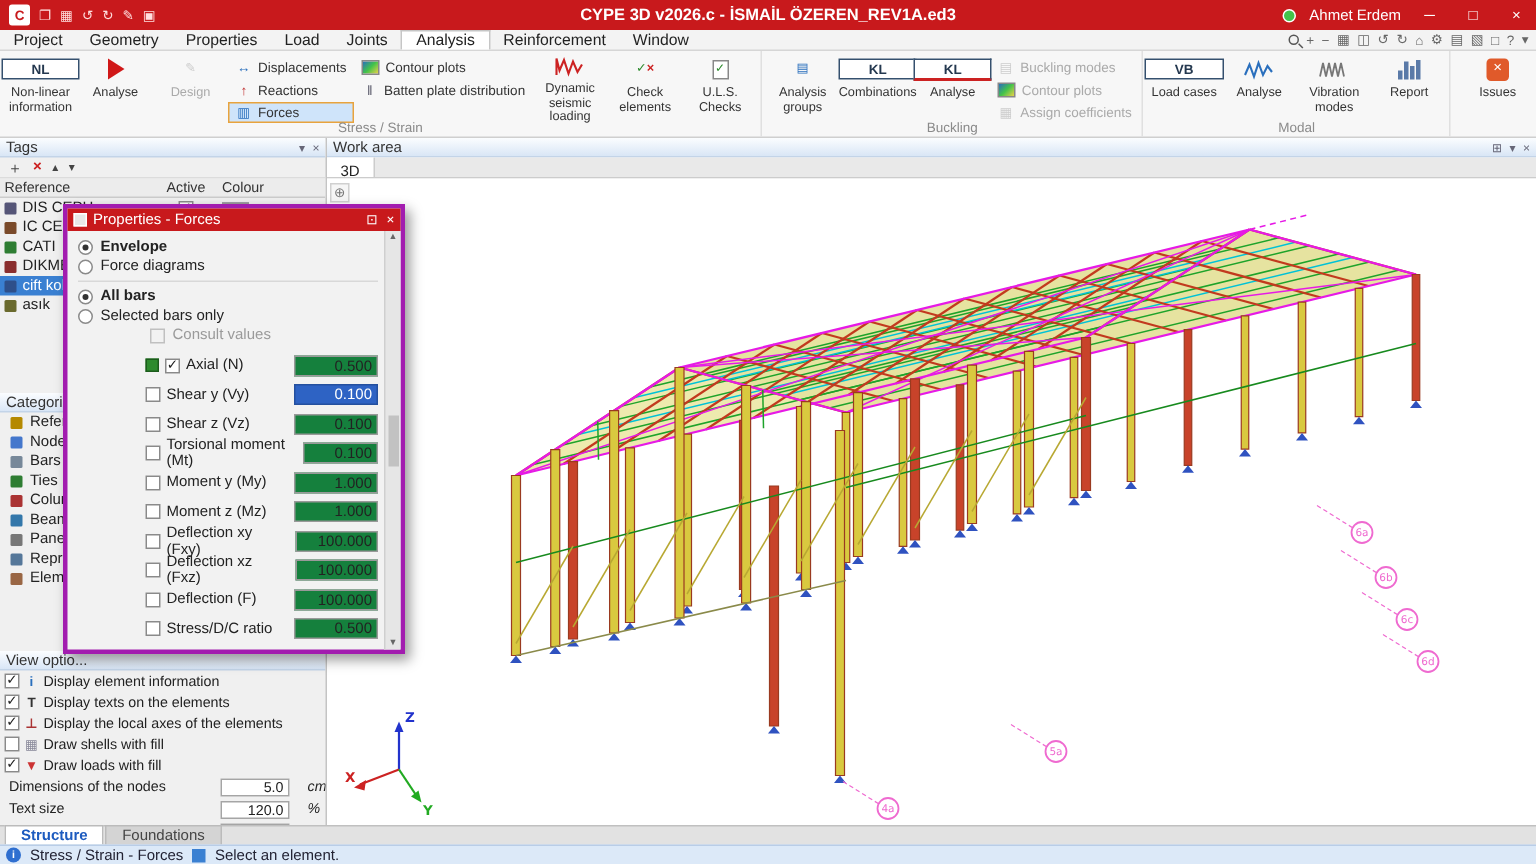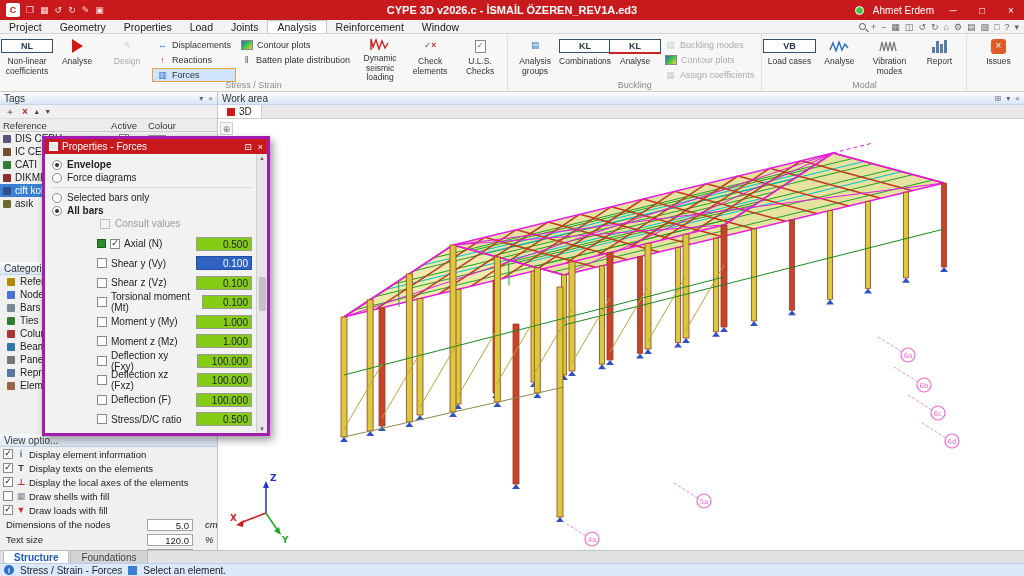--- a/index.html
+++ b/index.html
@@ -72,42 +72,42 @@
   
   .cb { width:10px; height:10px; background:#fff; border:1px solid #8a8a8a; display:inline-flex; align-items:center; justify-content:center; font-size:9px; color:#222; flex:none; line-height:1; }
   .cb.checked::after { content:"✓"; margin-top:-1px; }
   .cb.disabled { border-color:#c0c0c0; background:#f2f2f2; }
   .radio { width:10px; height:10px; border:1px solid #8a8a8a; border-radius:50%; background:#fff; flex:none; position:relative; }
   .radio.sel::after { content:""; position:absolute; inset:2px; background:#333; border-radius:50%; }
 
   
   .workarea { position:absolute; left:218px; right:0; top:92px; bottom:26px; display:flex; flex-direction:column; background:#fff; z-index:5; }
   .wa-tabs { height:14px; background:#e9e9e9; border-bottom:1px solid #ccc; display:flex; }
-  .wa-tab { background:#fff; border-right:1px solid #ccc; display:flex; gap:4px; align-items:center; padding:0 9px; font-size:10px; color:#222; }
+  .wa-tab { background:#fff; border-right:1px solid #ccc; display:flex; gap:4px; align-items:center; padding:0 9px; font-size:10px; color:#222;flex-direction:column; }
   .wa-tab .cube { width:8px; height:8px; background:#d01818; }
   .canvas { flex:1; position:relative; background:#fff; overflow:hidden; }
   .canvas svg { position:absolute; inset:0; }
   .mini-tools { position:absolute; left:2px; top:3px; display:flex; flex-direction:column; gap:3px; z-index:3; color:#777; font-size:10px; }
   .mini-tools span { width:13px; height:13px; border:1px solid #d0d0d0; background:#f6f6f6; display:flex; align-items:center; justify-content:center; font-size:9px; }
 
   
   .dialog { position:absolute; left:42px; top:136px; width:228px; height:300px; background:#f2f2f2; border:3px solid #a21caf; box-shadow:3px 4px 8px rgba(0,0,0,.4); z-index:60; }
   .dlg-title { height:15px; background:#c8191c; color:#fff; display:flex; align-items:center; padding:0 4px; font-size:10px; gap:4px; }
   .dlg-tic { width:9px; height:9px; border:1px solid #fff; background:#e8e8e8; flex:none; }
   .dlg-btns { margin-left:auto; display:flex; gap:6px; font-size:9px; }
   .dlg-body { position:absolute; top:15px; bottom:0; left:0; right:11px; padding:4px 4px 2px 7px; }
   .dlg-scroll { position:absolute; top:15px; bottom:0; right:0; width:11px; background:#e6e6e6; border-left:1px solid #cfcfcf; display:flex; flex-direction:column; align-items:center; justify-content:space-between; font-size:6px; color:#666; padding:1px 0; }
   .dlg-thumb { width:7px; height:34px; background:#c2c2c2; }
   .dradio { display:flex; align-items:center; gap:5px; height:13px; font-size:10px; color:#222; }
   .dradio.bold { font-weight:bold; }
   .dsep { border-top:1px solid #d8d8d8; margin:3px 0; }
   .dcheck { display:flex; align-items:center; gap:5px; height:13px; font-size:10px; color:#9a9a9a;padding-left:48px; }
   .drow { display:flex; align-items:center; height:19.5px; gap:4px; font-size:10px; color:#222;margin-left:45px; }
   .swatch { width:9px; height:9px; background:#2e8b2e; border:1px solid #1c5c1c; flex:none; }
-  .dval { width:56px; height:14px; border:1px solid #999; background:#84cc16; text-align:right; font-size:10px; padding:0 3px; margin-left:auto; line-height:13px; }
+  .dval { width:56px; height:14px; border:1px solid #999; background:#15803d; text-align:right; font-size:10px; padding:0 3px; margin-left:auto; line-height:13px; }
   .dval.editing { background:#2e63c4; color:#fff; border-color:#24509f; }
 
   
   .bottombar { position:absolute; left:0; right:0; bottom:13px; height:13px; background:#e2e2e2; border-top:1px solid #c0c0c0; display:flex; align-items:flex-end; padding-left:3px; z-index:40; }
   .btab { padding:0 10px; font-size:10px; height:13px; display:flex; align-items:center; background:#d4d4d4; color:#444; border:1px solid #bbb; border-bottom:none; margin-right:1px; }
   .btab.active { background:#fff; color:#1d5bbf; font-weight:bold; }
   .statusbar { position:absolute; left:0; right:0; bottom:0; height:13px; background:#dce9f8; border-top:1px solid #b9cde7; display:flex; align-items:center; gap:6px; padding:0 4px; font-size:10px; color:#223; z-index:40; }
   .info-ic { width:10px; height:10px; border-radius:50%; background:#2f6fd0; color:#fff; font-size:7px; display:flex; align-items:center; justify-content:center; font-weight:bold; flex:none; }
   .sq-ic { width:9px; height:9px; background:#3a80d2; flex:none; }
 </style>
@@ -163,21 +163,21 @@
   </div>
 </div>
 
 <div class="ribbon">
 
   <div class="rgroup">
     <div class="bigbtn">
       <div class="bicon">
           <span class="boxic">NL</span>
         </div>
-      <div>Non-linear coefficients</div>
+      <div>Non-linear information</div>
     </div>
     <div class="bigbtn">
       <div class="bicon">
           <span class="tri-play"></span>
         </div>
       <div>Analyse</div>
     </div>
     <div class="bigbtn grayed">
       <div class="bicon">✎</div>
       <div>Design</div>
@@ -691,27 +691,27 @@
   <div class="dlg-body">
     <div class="dradio bold">
       <span class="radio sel"></span>
       <span>Envelope</span>
     </div>
     <div class="dradio">
       <span class="radio"></span>
       <span>Force diagrams</span>
     </div>
     <div class="dsep"></div>
+    <div class="dradio bold">
+      <span class="radio sel"></span>
+      <span>All bars</span>
+    </div>
     <div class="dradio">
       <span class="radio"></span>
       <span>Selected bars only</span>
-    </div>
-    <div class="dradio bold">
-      <span class="radio sel"></span>
-      <span>All bars</span>
     </div>
     <div class="dcheck">
       <span class="cb disabled"></span>
       <span>Consult values</span>
     </div>
     <div style="height:4px"></div>
     <div>
         <div class="drow">
           <span class="swatch" style="background: rgb(46, 139, 46);"></span>
           <span class="cb checked"></span>

